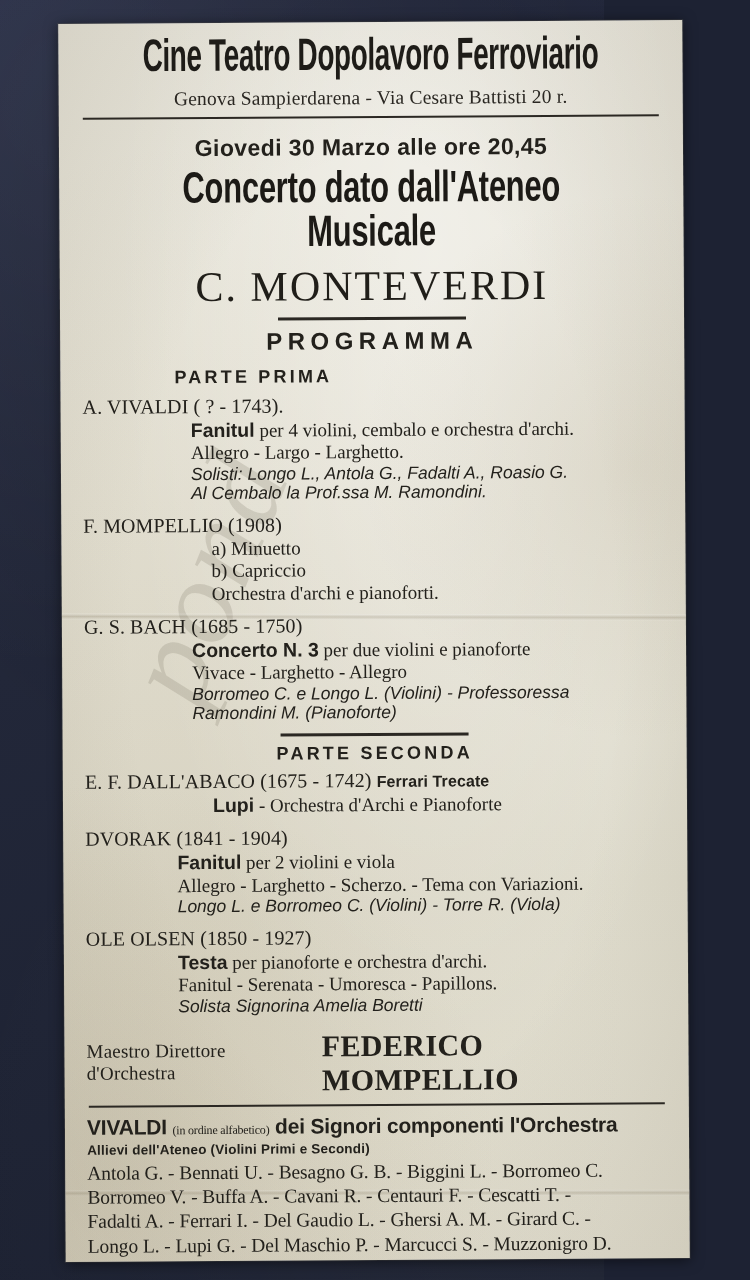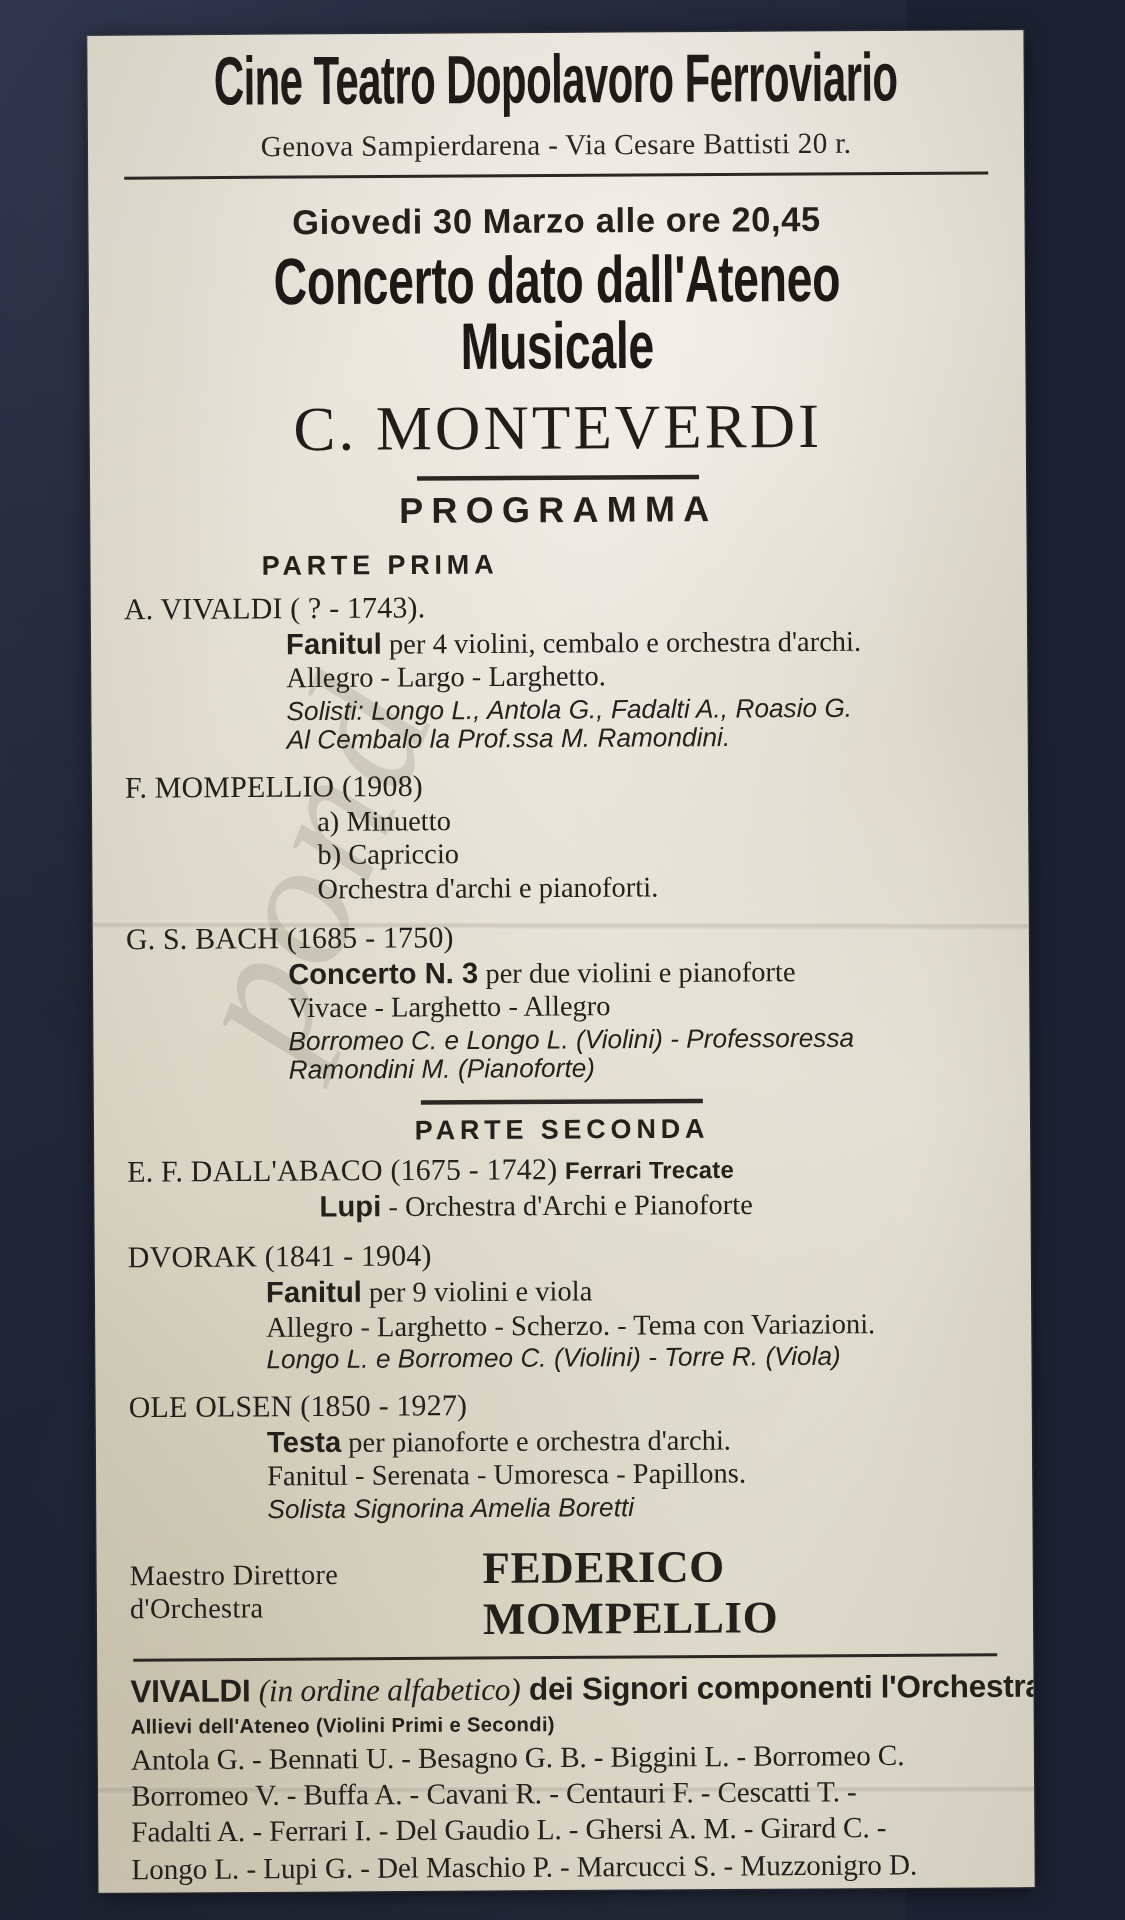--- a/index.html
+++ b/index.html
@@ -243,22 +243,21 @@
     font-family: "Liberation Sans", sans-serif;
     font-size: 21px;
     font-weight: bold;
     letter-spacing: -0.2px;
     margin: 8px 0 2px 0;
     white-space: nowrap;
   }
   .elenco-head .paren {
     font-family: "Liberation Serif", serif;
     font-weight: normal;
-    font-size: 21px;
-    font-style: italic;
+    font-size: 12px;
   }
   .sub-head {
     font-family: "Liberation Sans", sans-serif;
     font-weight: bold;
     font-size: 13.5px;
     letter-spacing: .2px;
     margin: 3px 0 4px 0;
   }
   .roster {
     font-size: 19.5px;
@@ -318,21 +317,21 @@
       <div class="rule-short"></div>
       <div class="part-title centered">PARTE SECONDA</div>
 
       <div class="entry">
         <div class="composer"><span>E. F. DALL'ABACO (1675 - 1742)</span> <span class="suffix">Ferrari Trecate</span></div>
         <div class="detail narrow"><b>Lupi</b><span> - Orchestra d'Archi e Pianoforte</span></div>
       </div>
 
       <div class="entry">
         <div class="composer">DVORAK (1841 - 1904)</div>
-        <div class="detail wide"><b>Fanitul</b><span> per 9 violini e viola</span></div>
+        <div class="detail wide"><b>Fanitul</b><span> per 2 violini e viola</span></div>
         <div class="detail wide">Allegro - Larghetto - Scherzo. - Tema con Variazioni.</div>
         <div class="perf wide">Longo L. e Borromeo C. (Violini) - Torre R. (Viola)</div>
       </div>
 
       <div class="entry">
         <div class="composer">OLE OLSEN (1850 - 1927)</div>
         <div class="detail wide"><b>Testa</b><span> per pianoforte e orchestra d'archi.</span></div>
         <div class="detail wide">Fanitul - Serenata - Umoresca - Papillons.</div>
         <div class="perf wide">Solista Signorina Amelia Boretti</div>
       </div>

